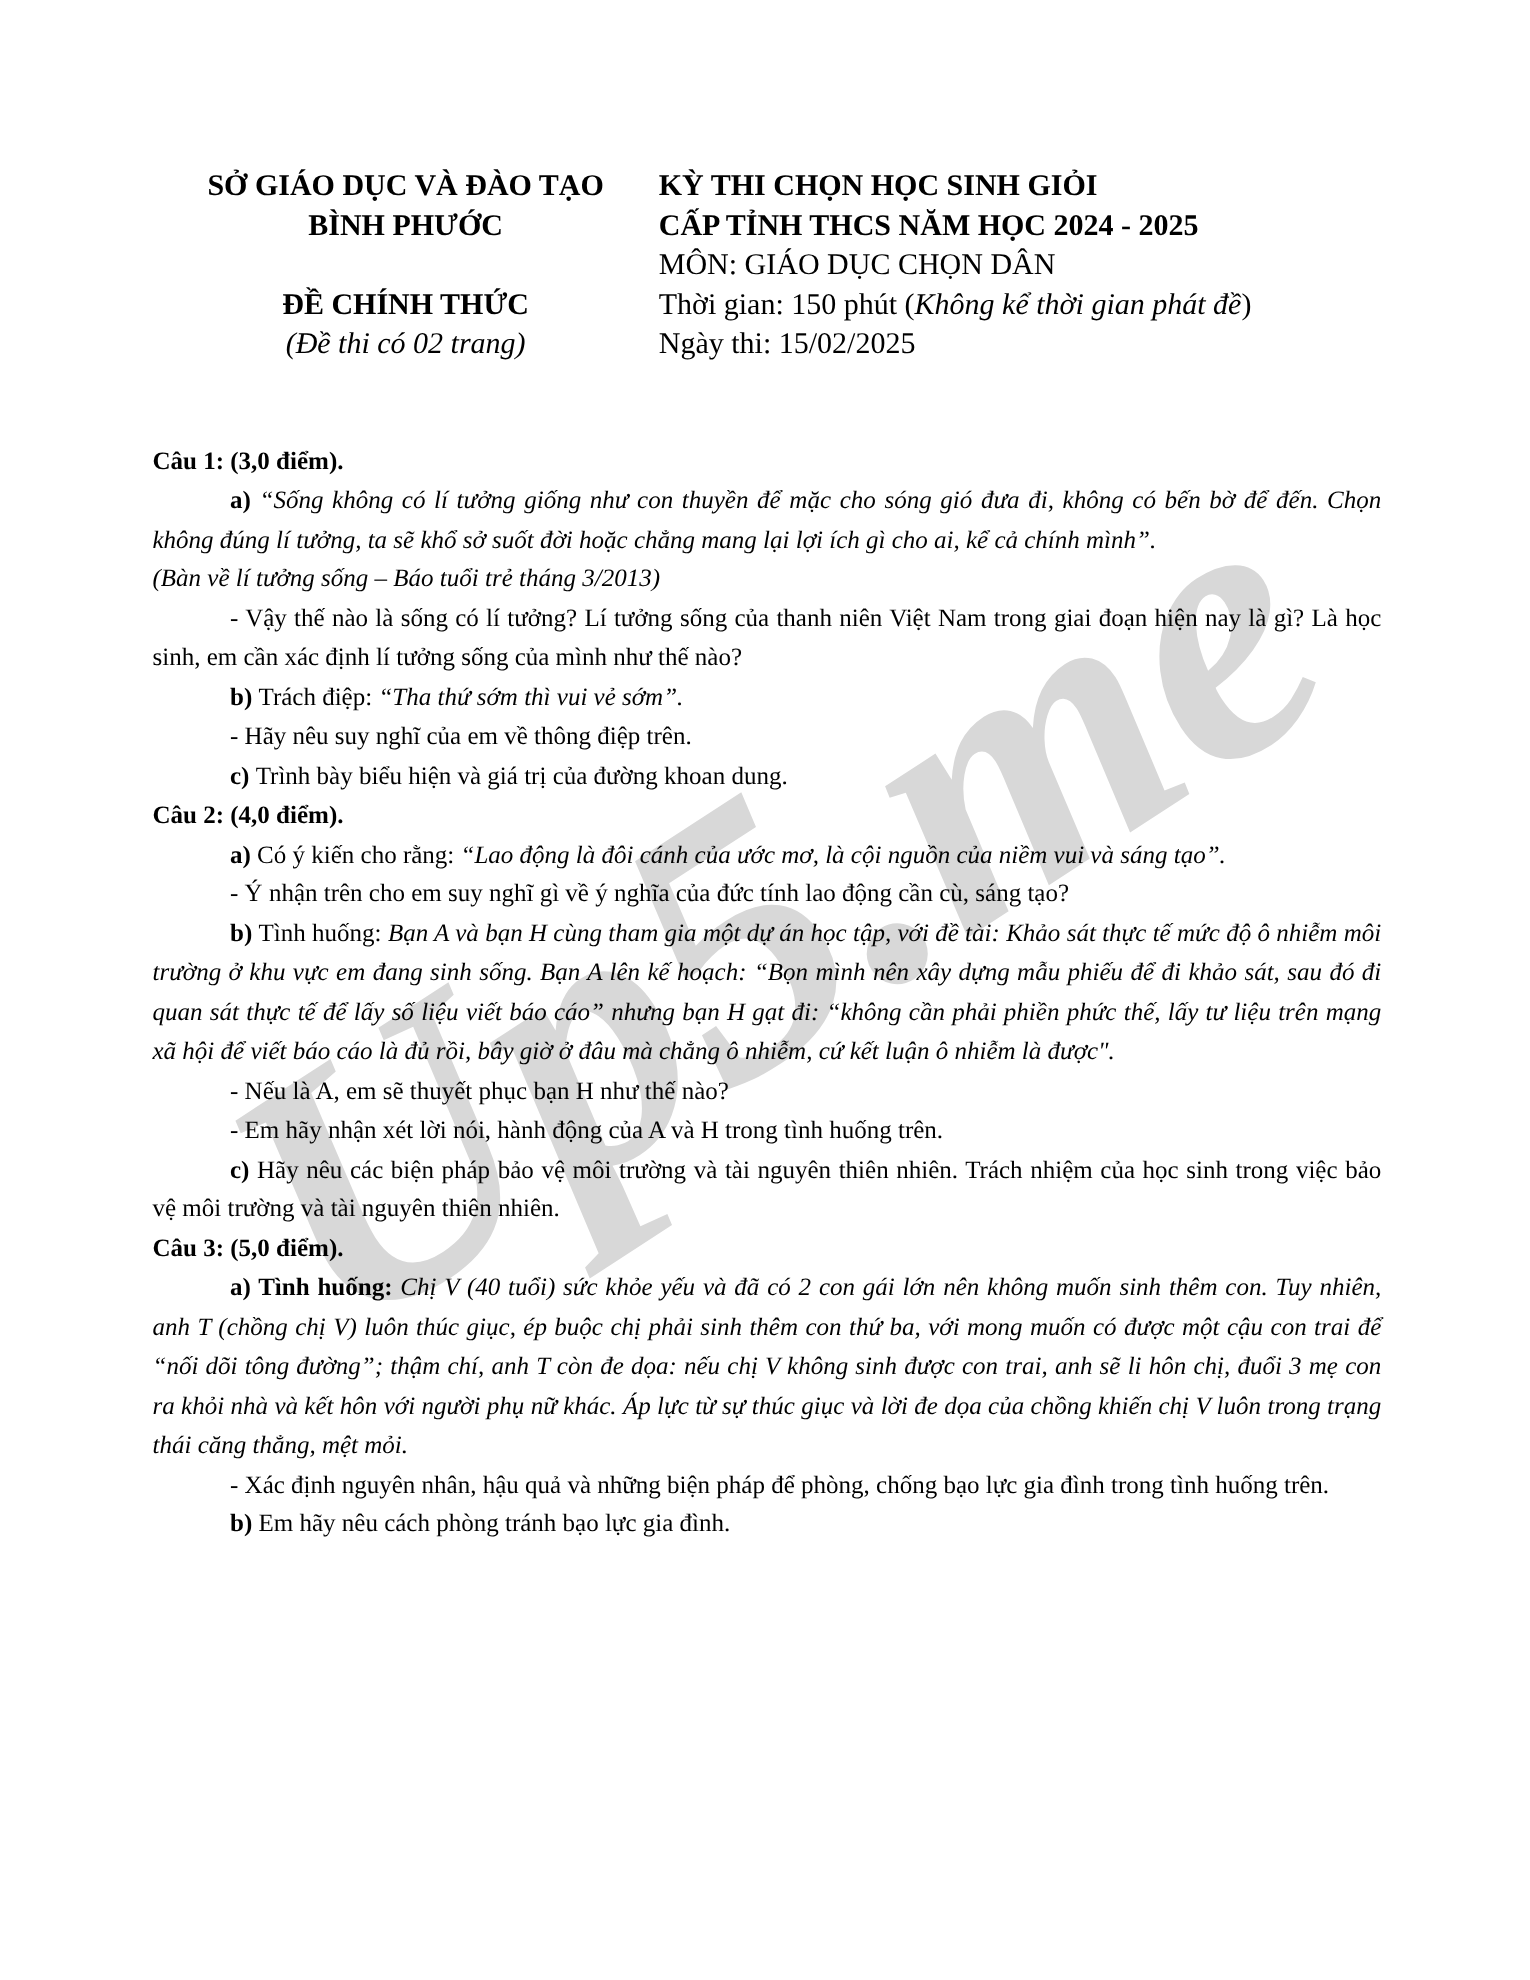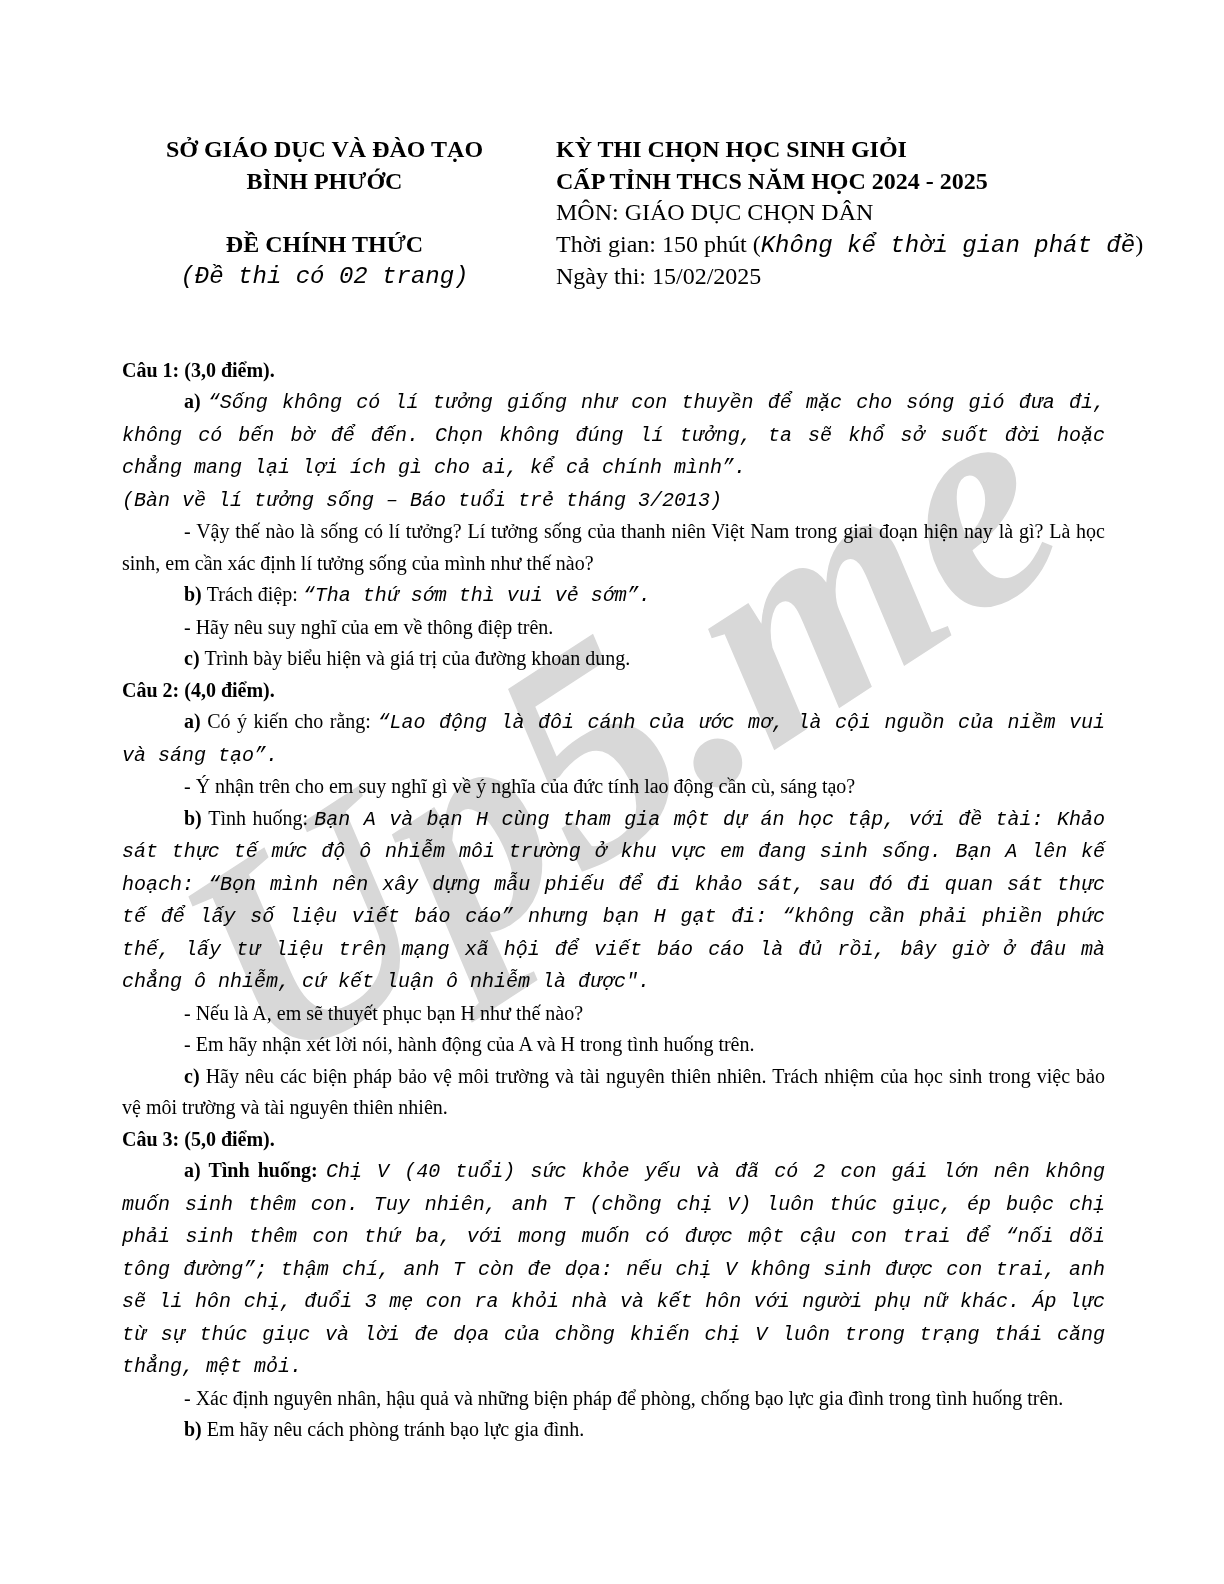--- a/index.html
+++ b/index.html
@@ -21,32 +21,32 @@
     font-size:300px;line-height:1;
     color:#d8d8d8;
     white-space:nowrap;
     z-index:0;
     user-select:none;
   }
   .content{
     position:relative;z-index:1;
     padding:134px 119px 0 122px;
   }
-  .header{display:flex;gap:29px;}
+  .header{display:flex;}
   .header-left{width:405px;text-align:center;}
   .header-right{width:530px;}
   .h-line{font-size:24px;line-height:31.5px;white-space:nowrap;}
   .gap-before{margin-top:31.5px;}
   .exam-body{margin-top:62px;}
   .exam-body p{margin:0;font-size:20px;line-height:31.5px;}
   .para{text-align:justify;text-indent:62px;}
   .heading{font-weight:bold;text-align:left;}
   .citation{text-align:left;padding-right:33px;}
   .style-b{font-weight:bold;}
-  .style-i{font-style:italic;font-family:Liberation Mono, monospace;}
+  .style-i{font-style:italic;}
   .style-r{font-weight:normal;font-style:normal;}
 </style>
 </head>
 <body>
 
 <div class="page">
   <div class="watermark">Up5.me</div>
   <div class="content">
     <div class="header">
       <div class="header-left">

